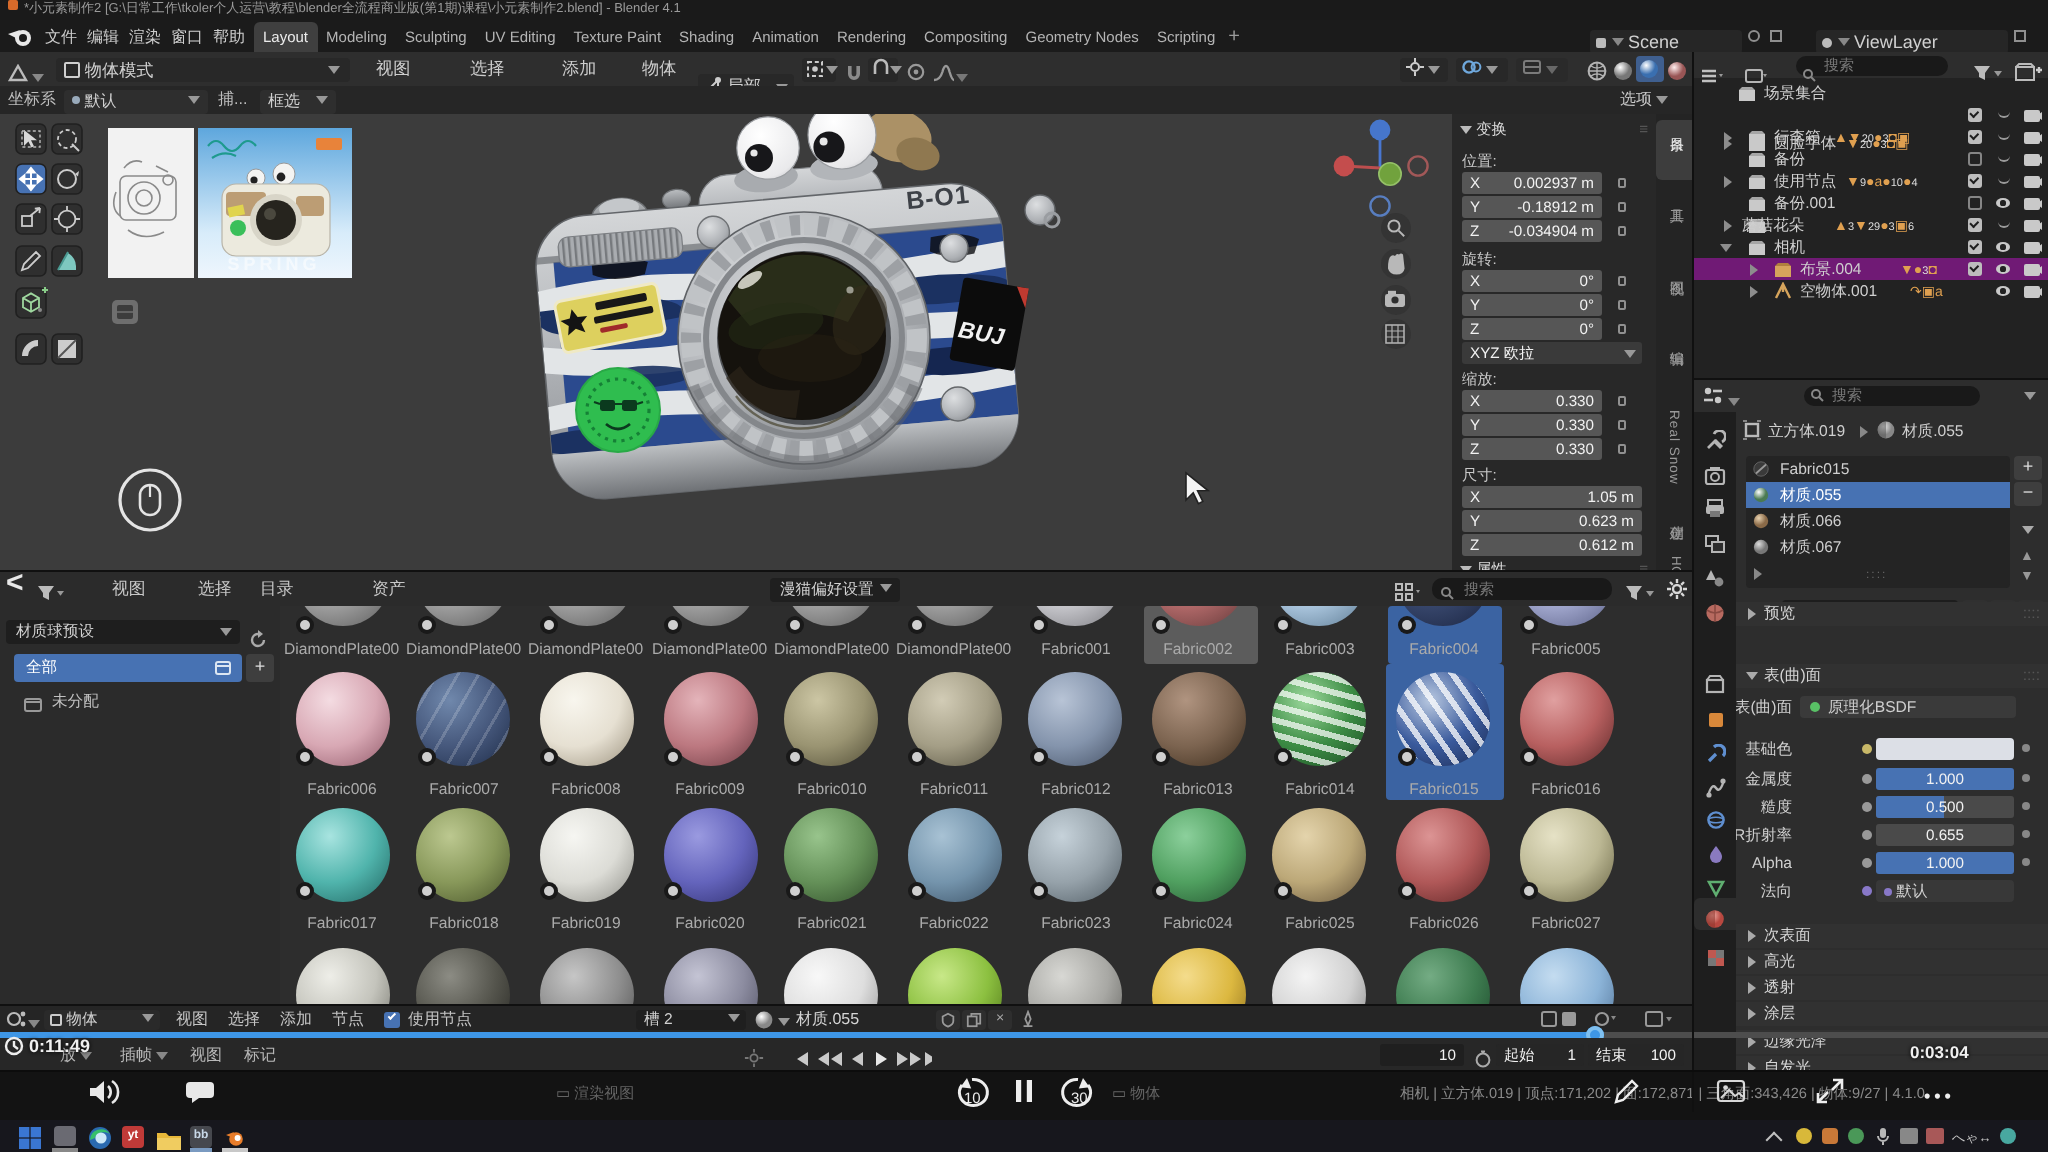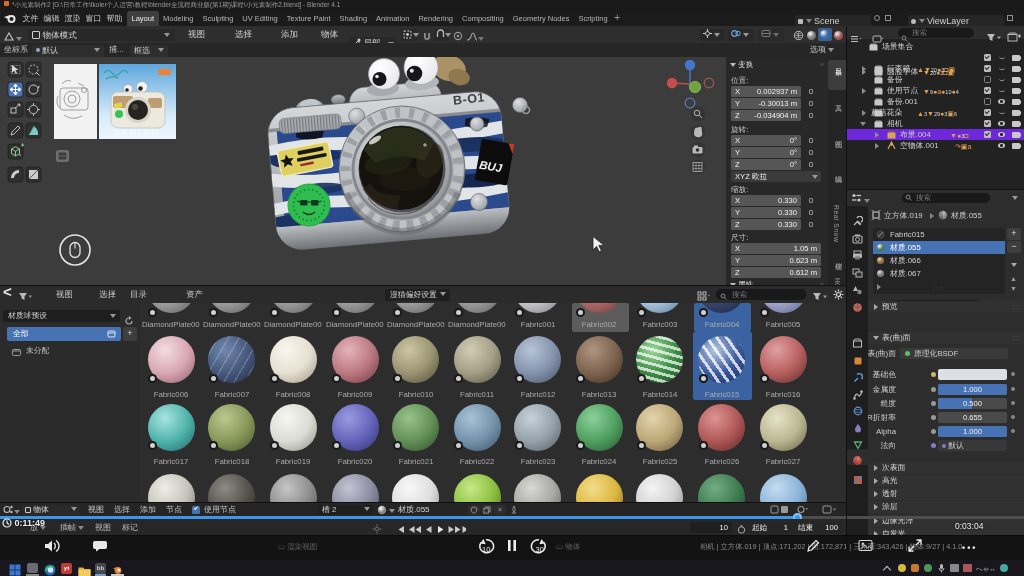--- a/index.html
+++ b/index.html
@@ -362,21 +362,21 @@
         <path d="M75 242.5 v6" stroke="#e4e4e4" stroke-width="1.1"></path>
         <path d="M593 236.5 l0 13.5 l3.6 -3.6 l2.6 5.4 l2.2 -1.1 l-2.6 -5.3 l5.2 -0.1 Z" fill="#f4f4f4" stroke="#222" stroke-width=".8"></path>
       </svg>
     </div>
 
 <div class="abs" id="npanel" style="left:726px;top:57px;width:102px;height:228px;background:rgba(40,40,40,.96);font-size:7.6px;color:#c9c9c9">
 <div class="abs" style="left:4px;top:3px;color:#ddd"><span class="caret" style="border-top-color:#bbb"></span> 变换</div>
       <div class="abs" style="right:4px;top:3px;color:#555">≡</div>
 <div class="abs" style="left:5px;top:19px">位置:</div>
 <div class="num" style="left:5px;top:29px;width:70px"><span style="margin-left:4px">X</span><span style="position:absolute;right:4px">0.002937 m</span></div>
-<div class="num" style="left:5px;top:41px;width:70px"><span style="margin-left:4px">Y</span><span style="position:absolute;right:4px">-0.30013 m</span></div>
+<div class="num" style="left:5px;top:41px;width:70px"><span style="margin-left:4px">Y</span><span style="position:absolute;right:4px">-0.18912 m</span></div>
 <div class="num" style="left:5px;top:53px;width:70px"><span style="margin-left:4px">Z</span><span style="position:absolute;right:4px">-0.034904 m</span></div>
 <span class="lock" style="left:83px;top:32px"></span>
       <span class="lock" style="left:83px;top:44px"></span>
       <span class="lock" style="left:83px;top:56px"></span>
 <div class="abs" style="left:5px;top:68px">旋转:</div>
 <div class="num" style="left:5px;top:78px;width:70px"><span style="margin-left:4px">X</span><span style="position:absolute;right:4px">0°</span></div>
 <div class="num" style="left:5px;top:90px;width:70px"><span style="margin-left:4px">Y</span><span style="position:absolute;right:4px">0°</span></div>
 <div class="num" style="left:5px;top:102px;width:70px"><span style="margin-left:4px">Z</span><span style="position:absolute;right:4px">0°</span></div>
 <span class="lock" style="left:83px;top:81px"></span>
       <span class="lock" style="left:83px;top:93px"></span>
@@ -491,21 +491,21 @@
         <span class="abs" style="left:70px;top:1px;color:#e0a050;font-size:7px">▲<span style="font-size:5.5px;color:#ddd">3</span>▼<span style="font-size:5.5px;color:#ddd">29</span>●<span style="font-size:5.5px;color:#ddd">3</span>▣<span style="font-size:5.5px;color:#ddd">6</span></span>
       </div>
 <div class="orow" style="top:92px">
         <span class="caret abs" style="left:13px;top:4px;border-top-color:#8d8d8d"></span>
         <span class="abs" style="left:27px;top:2px"><svg width="9" height="8" viewBox="0 0 9 8">
             <rect x="0.5" y="2" width="8" height="5.5" fill="#c9c9c9"></rect>
             <path d="M0.5 2 L2 0.5 H7 L8.5 2" fill="#a5a5a5"></path>
           </svg></span>
         <span class="abs" style="left:40px">相机</span>
       </div>
-<div class="orow" style="top:103px;background:#6d28d9">
+<div class="orow" style="top:103px;background:#701a75">
         <span class="caretr abs" style="left:28px;top:3px;border-left-color:#8d8d8d"></span>
         <span class="abs" style="left:40px;top:2px"><svg width="9" height="8" viewBox="0 0 9 8">
             <rect x="0.5" y="2" width="8" height="5.5" fill="#d6a45c"></rect>
             <path d="M0.5 2 L2 0.5 H7 L8.5 2" fill="#b07f3e"></path>
           </svg></span>
         <span class="abs" style="left:53px">布景.004</span>
         <span class="abs" style="left:103px;top:1px;color:#e0a050;font-size:7px">▼●<span style="font-size:5.5px;color:#ddd">3</span>◘</span>
       </div>
 <div class="orow" style="top:114px">
         <span class="caretr abs" style="left:28px;top:3px;border-left-color:#8d8d8d"></span>
@@ -1002,21 +1002,21 @@
           <path d="M3.5 0.8 H5.5 M4.5 0.8 V2" stroke="#aaa"></path>
         </svg></span>
 <span class="abs num" style="left:748px;top:3px;width:44px;background:#262626;padding-left:4px">起始 <span style="position:absolute;right:4px">1</span></span>
 <span class="abs num" style="left:794px;top:3px;width:48px;background:#262626;padding-left:4px">结束 <span style="position:absolute;right:4px">100</span></span>
 </div>
 
 <div class="abs" style="left:2px;top:518px;color:#f0f0f0;font-size:9px;font-weight:bold;text-shadow:0 0 2px #000"><svg width="10" height="10" viewBox="0 0 10 10" style="vertical-align:-2px">
         <circle cx="5" cy="5" r="4" fill="none" stroke="#eee" stroke-width="1.2"></circle>
         <path d="M5 2.5 V5 L7 6.5" stroke="#eee" stroke-width="1.2" fill="none"></path>
       </svg> 0:11:49</div>
-<div class="abs" style="left:955px;top:521px;color:#f0f0f0;font-size:8.5px;font-weight:normal;text-shadow:0 0 2px #000">0:03:04</div>
+<div class="abs" style="left:955px;top:521px;color:#f0f0f0;font-size:8.5px;font-weight:bold;text-shadow:0 0 2px #000">0:03:04</div>
 
 <div class="abs" id="status">
 <span class="abs" style="left:278px;top:6px;color:#646464">▭ 渲染视图</span>
 <span class="abs" style="left:556px;top:6px;color:#646464">▭ 物体</span>
 <span class="abs" style="left:700px;top:6px;color:#8a8a8a;font-size:7.3px">相机 | 立方体.019 | 顶点:171,202 | 面:172,871 | 三角面:343,426 | 物体:9/27 | 4.1.0</span>
 
 <span class="abs" style="left:44px;top:3px"><svg width="17" height="14" viewBox="0 0 17 14">
           <path d="M1 5 H4 L8 1.5 V12.5 L4 9 H1 Z" fill="#e8e8e8"></path>
           <path d="M10 4 A4 4 0 0 1 10 10 M12 1.5 A6.5 6.5 0 0 1 12 12.5" stroke="#e8e8e8" stroke-width="1.3" fill="none"></path>
         </svg></span>

